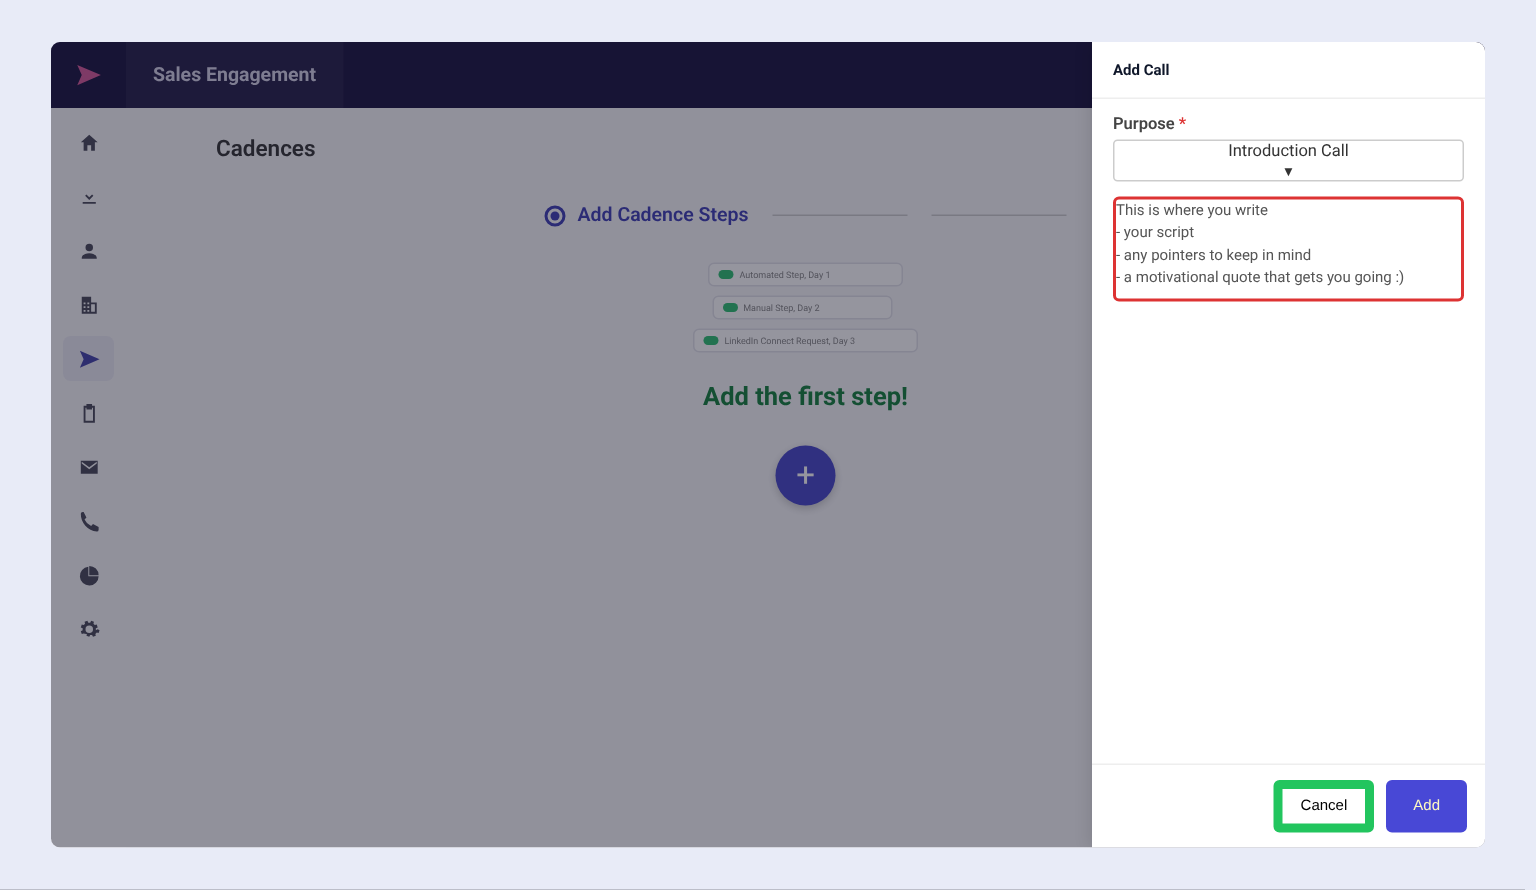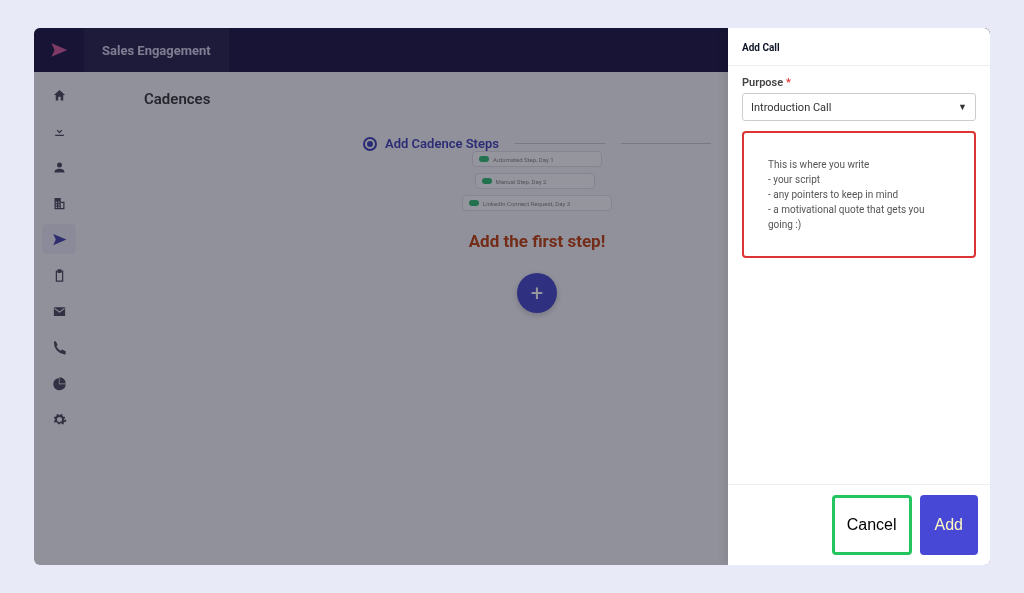--- a/index.html
+++ b/index.html
@@ -79,20 +79,21 @@
     z-index: 1;
   }
   .page-title { font-size: 15px; font-weight: 600; color: #333; margin-bottom: 28px; padding-left: 30px;}
   .wizard-steps {
     display: flex;
     align-items: center;
     justify-content: center;
     gap: 16px;
     font-size: 13px;
     color: #555;
+    margin-bottom: 24px;
   }
   .wiz-step { display: flex; align-items: center; gap: 8px; }
   .wiz-step.active { color: #3f3fb5; font-weight: 600; }
   .wiz-radio {
     width: 14px; height: 14px; border-radius: 50%;
     border: 2px solid currentColor;
     display: flex; align-items: center; justify-content: center;
   }
   .wiz-step.active .wiz-radio::after {
     content: ''; width: 6px; height: 6px; border-radius: 50%; background: currentColor;
@@ -103,21 +104,21 @@
     margin-bottom: 20px;
   }
   .preview-card {
     background: #fff; border: 1px solid #e2e2ea; border-radius: 4px;
     width: 130px; height: 16px; font-size: 6px; color: #888;
     display: flex; align-items: center; padding: 0 6px; gap: 4px;
   }
   .preview-card:nth-child(2){ width: 120px; margin-left: -5px;}
   .preview-card:nth-child(3){ width: 150px; }
   .toggle-dot { width: 10px; height: 6px; background: #2fbf71; border-radius: 3px; }
-  .add-step-title { text-align: center; font-size: 17px; font-weight: 700; color: #c2410c; margin-bottom: 22px;}
+  .add-step-title { text-align: center; font-size: 17px; font-weight: 700; color: #15803d; margin-bottom: 22px;}
   .add-btn {
     width: 40px; height: 40px; border-radius: 50%;
     background: #4747c9; color: #fff; margin: 0 auto;
     display: flex; align-items: center; justify-content: center;
     font-size: 22px; cursor: pointer;
     box-shadow: 0 2px 6px rgba(0,0,0,0.2);
   }
 
   
   .drawer {
@@ -135,33 +136,34 @@
     border-bottom: 1px solid #eee;
   }
   .drawer-body { padding: 10px 14px; flex: 1; }
   .form-label { font-size: 11px; font-weight: 600; color: #444; margin-bottom: 4px; display: block;}
   .req { color: #d33; }
   .select-box {
     width: 100%; height: 28px; border: 1px solid #ccc; border-radius: 3px;
     padding: 0 8px; font-size: 11px; color: #333; background: #fff;
     display: flex; align-items: center; justify-content: space-between;
     margin-bottom: 10px;
+    flex-direction: column;
   }
   .select-caret { font-size: 9px; color: #333;}
   .notes-box {
     width: 100%; border: 2px solid #d33; border-radius: 4px;
-    padding: 24px; font-size: 10px; color: #555; line-height: 1.5;
+    padding: 0; font-size: 10px; color: #555; line-height: 1.5;
     min-height: 70px; white-space: pre-line;
   }
   .drawer-footer {
     border-top: 1px solid #eee;
     padding: 10px 12px;
     display: flex; justify-content: flex-end; gap: 8px;
   }
-  .btn { font-size: 16px; padding: 18px 12px; border-radius: 4px; border: 3px solid #22c55e; background: #fff; cursor: pointer;}
+  .btn { font-size: 10px; padding: 6px 12px; border-radius: 4px; border: 6px solid #22c55e; background: #fff; cursor: pointer;}
   .btn.primary { background: #4848d6; border-color: #4848d6; color: #fef9c3; }
 </style>
 </head>
 <body>
 
 <div class="app-frame">
   <div class="dim-overlay"></div>
 
   <div class="topbar">
     <div class="logo">

